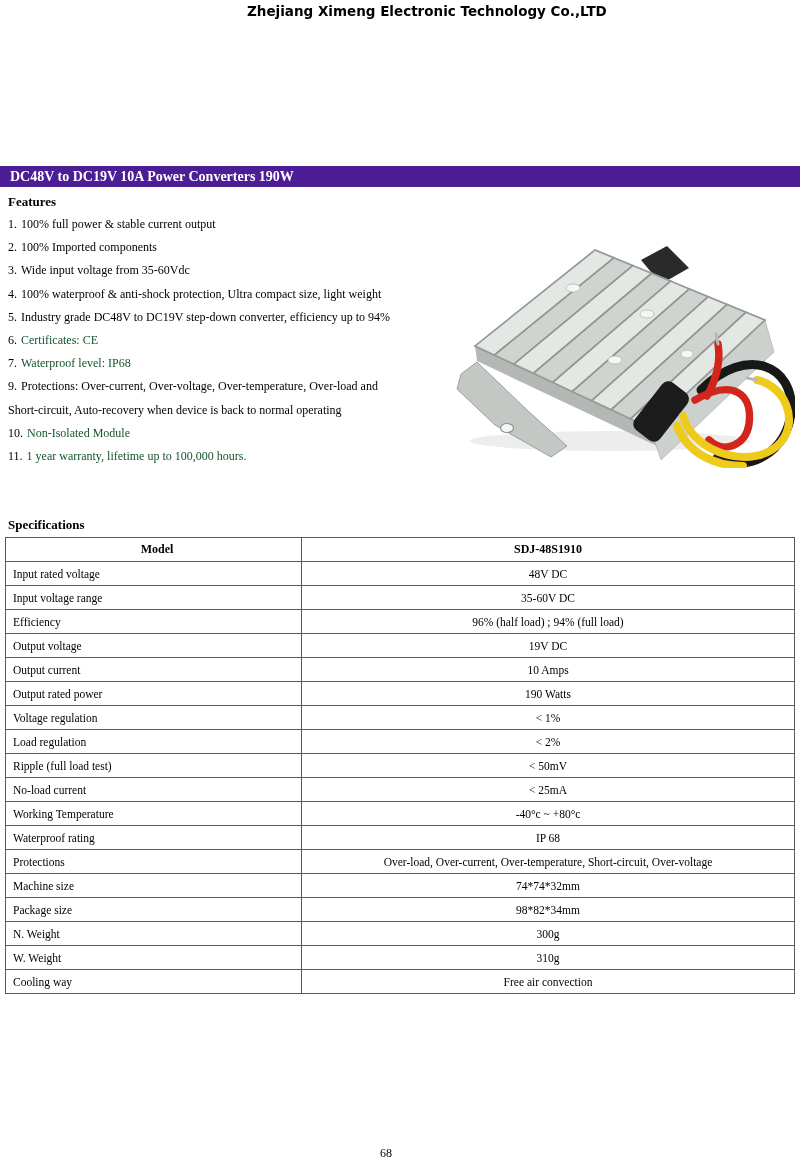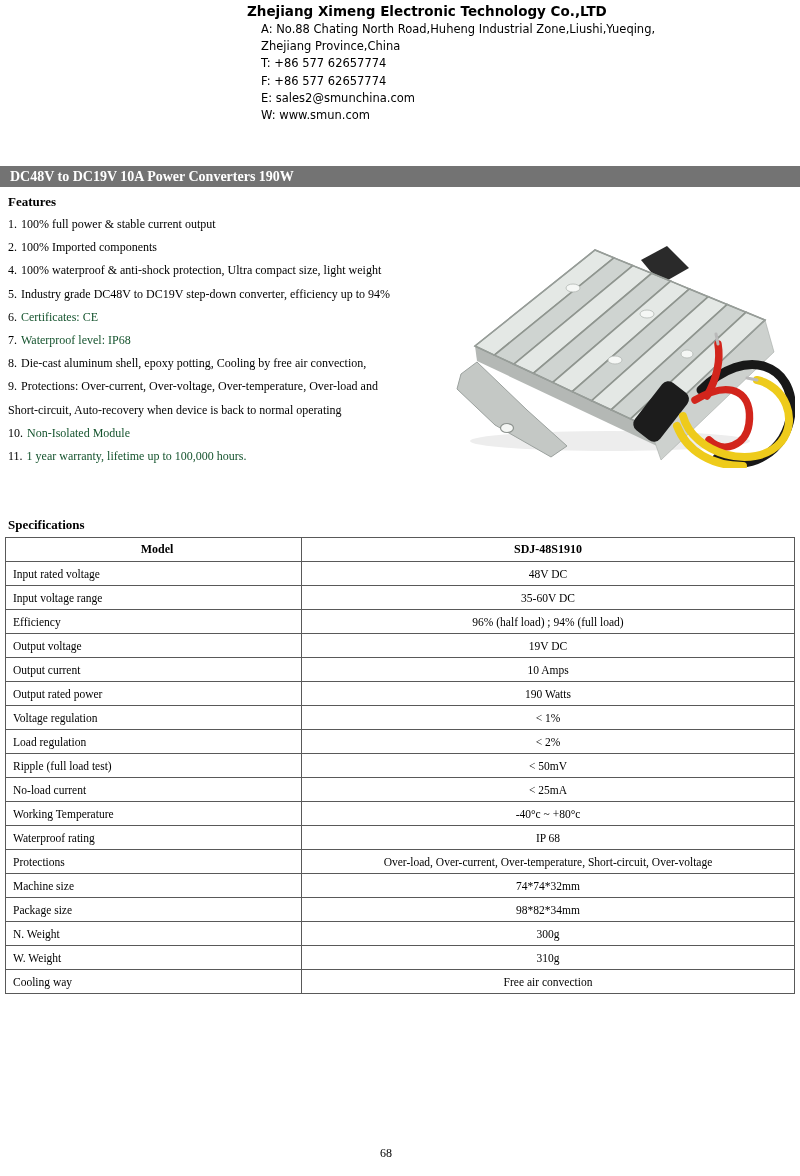--- a/index.html
+++ b/index.html
@@ -14,21 +14,21 @@
     white-space:nowrap;
   }
   .contact {
     position:absolute; left:261px; top:21px;
     font-family:"DejaVu Sans", sans-serif; font-size:11.5px; line-height:17.2px;
     white-space:nowrap;
   }
   
   .banner {
     position:absolute; left:0; top:166px; width:800px; height:21px;
-    background:#737373; color:#ffffff; font-weight:bold; font-size:14px;
+    background:#4c1d95; color:#ffffff; font-weight:bold; font-size:14px;
     line-height:21px; padding-left:10px; box-sizing:border-box; white-space:nowrap;
   }
   
   .features-heading { position:absolute; left:8px; top:194px; font-weight:bold; font-size:13px; }
   .features-list {
     position:absolute; left:8px; top:213px; font-size:12px; line-height:23.2px;
     white-space:nowrap;
   }
   .feat-num { margin-right:4px; }
   .feat-num:empty { margin-right:0; }
@@ -47,40 +47,32 @@
   .specs tr.bold-row td { font-weight:bold; font-size:12px;text-align:center; }
   
   .page-num { position:absolute; left:0; top:1146px; width:772px; text-align:center; font-size:12px; }
 </style>
 </head>
 <body>
 
 <div class="page">
 
   <div class="header-title">Zhejiang Ximeng Electronic Technology Co.,LTD</div>
-  <div class="contact">
-    <div>A: No.88 Chating North Road,Huheng Industrial Zone,Liushi,Yueqing,</div>
-    <div>Zhejiang Province,China</div>
-    <div>T: +86 577 62657774</div>
-    <div>F: +86 577 62657774</div>
-    <div>E: sales2@smunchina.com</div>
-    <div>W: www.smun.com</div>
-  </div>
 
   <div class="banner">DC48V to DC19V 10A Power Converters 190W</div>
 
   <div class="features-heading">Features</div>
   <div class="features-list">
     <div><span class="feat-num">1.</span><span class="feat-text">100% full power &amp; stable current output</span></div>
     <div><span class="feat-num">2.</span><span class="feat-text">100% Imported components</span></div>
+    <div><span class="feat-num">3.</span><span class="feat-text">Wide input voltage from 35-60Vdc</span></div>
     <div><span class="feat-num">4.</span><span class="feat-text">100% waterproof &amp; anti-shock protection, Ultra compact size, light weight</span></div>
     <div><span class="feat-num">5.</span><span class="feat-text">Industry grade DC48V to DC19V step-down converter, efficiency up to 94%</span></div>
     <div><span class="feat-num">6.</span><span class="feat-text red">Certificates: CE</span></div>
     <div><span class="feat-num">7.</span><span class="feat-text red">Waterproof level: IP68</span></div>
-    <div><span class="feat-num">8.</span><span class="feat-text">Die-cast aluminum shell, epoxy potting, Cooling by free air convection,</span></div>
     <div><span class="feat-num">9.</span><span class="feat-text">Protections: Over-current, Over-voltage, Over-temperature, Over-load and</span></div>
     <div><span class="feat-num"></span><span class="feat-text">Short-circuit, Auto-recovery when device is back to normal operating</span></div>
     <div><span class="feat-num">10.</span><span class="feat-text red">Non-Isolated Module</span></div>
     <div><span class="feat-num">11.</span><span class="feat-text red">1 year warranty, lifetime up to 100,000 hours.</span></div>
   </div>
 
   <svg class="product" viewBox="0 0 340 240" xmlns="http://www.w3.org/2000/svg">
     <ellipse cx="155" cy="213" rx="140" ry="10" fill="#ededed"></ellipse>
 
     <g>

